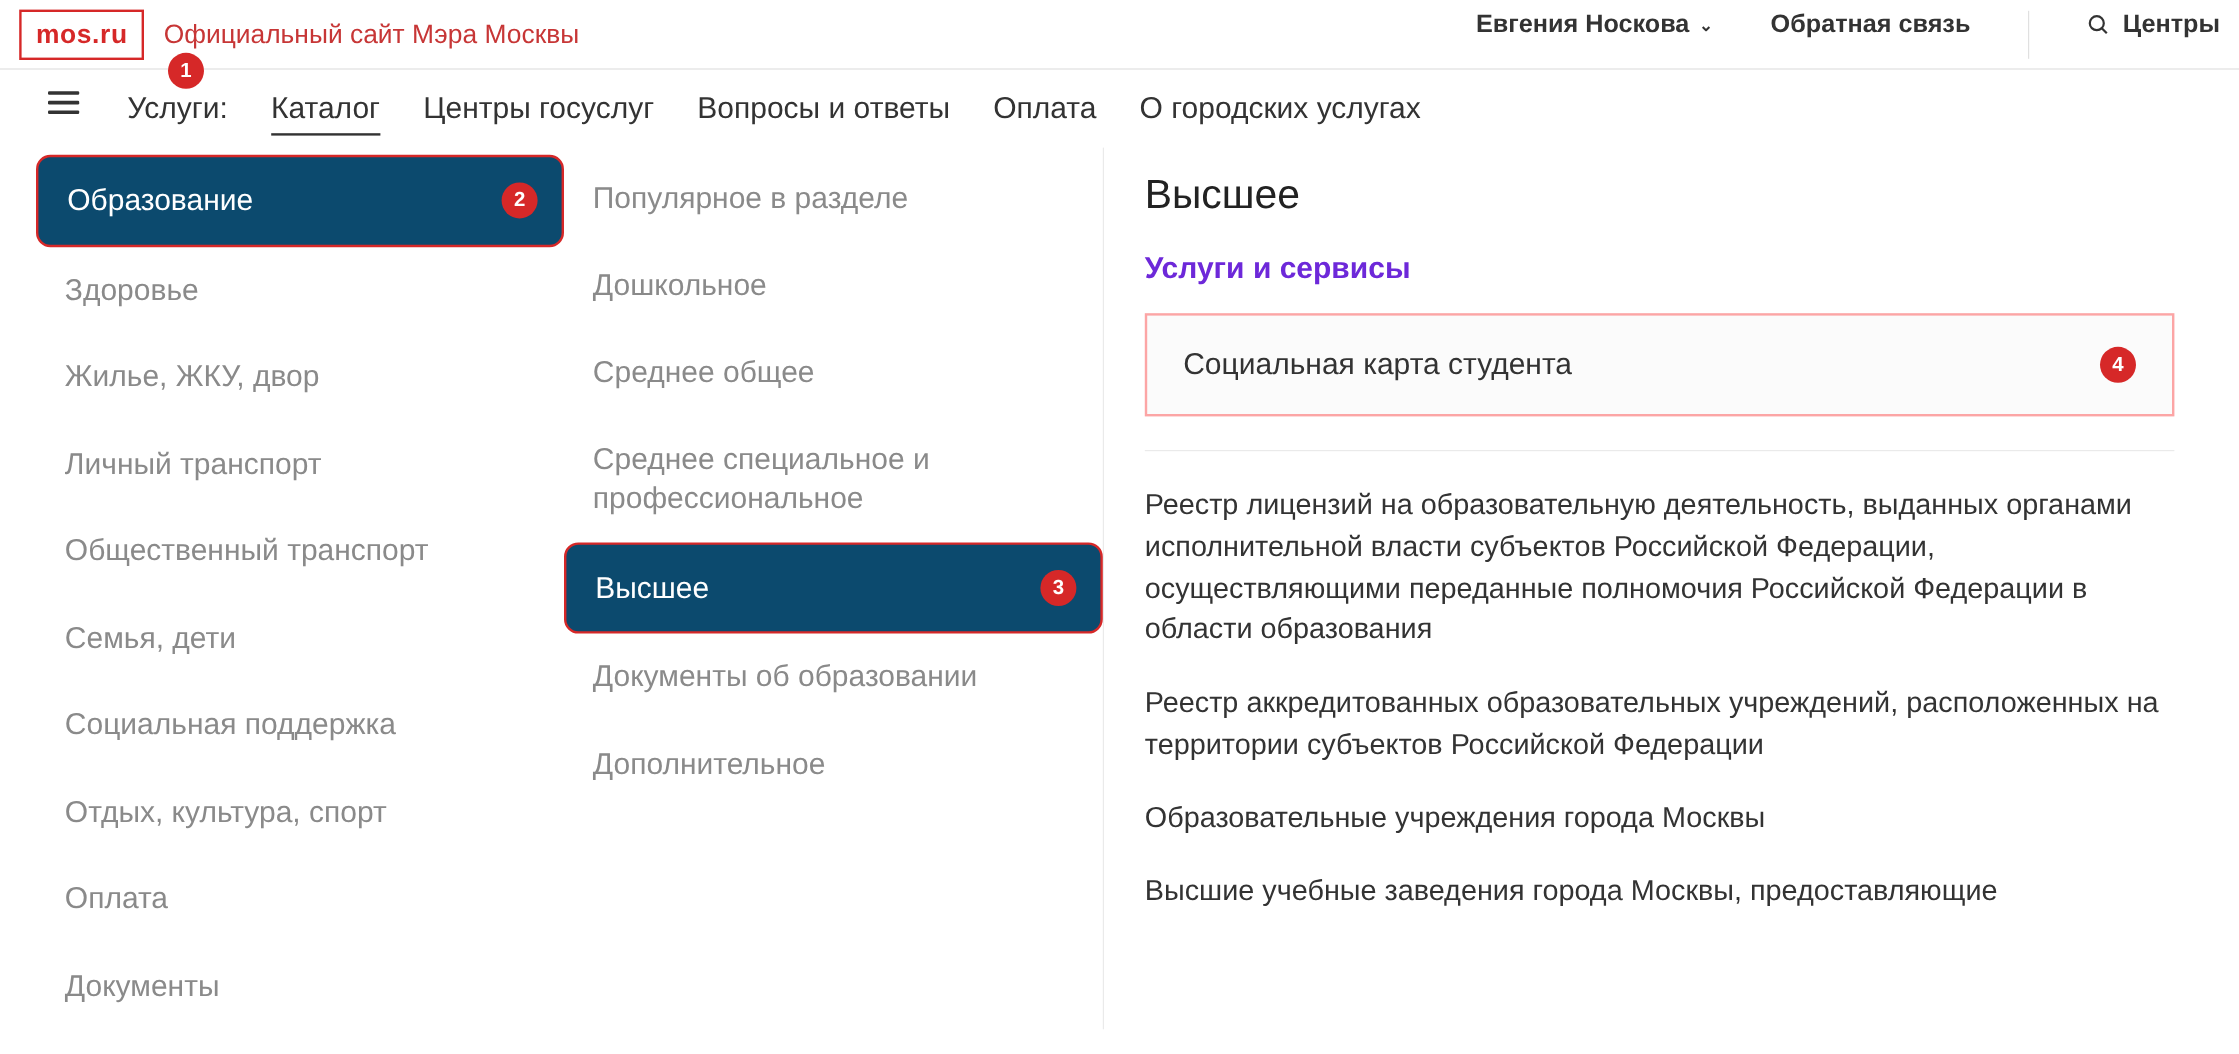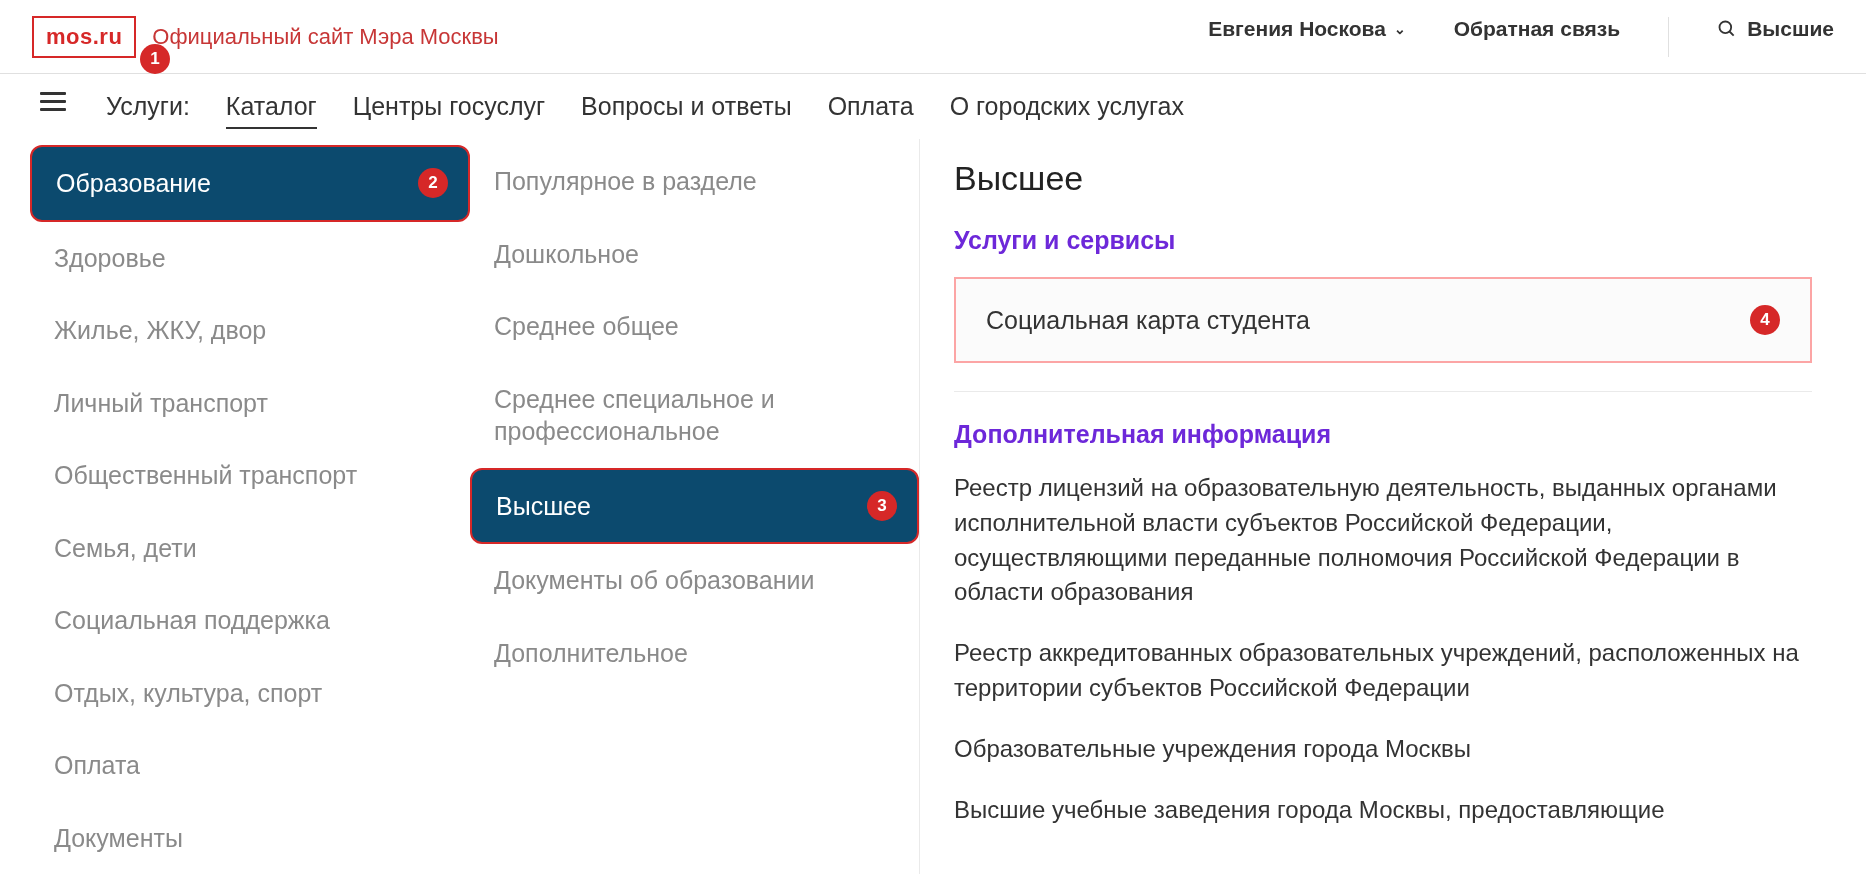--- a/index.html
+++ b/index.html
@@ -6,22 +6,22 @@
     body {
       font-family: -apple-system, BlinkMacSystemFont, "Segoe UI", Arial, sans-serif;
       background: #fff;
       color: #333;
       width: 1866px;
     }
     .top-header {
       display: flex;
       align-items: center;
       justify-content: space-between;
-      padding: 0 32px;
-      height: 74px;
+      padding: 0 16px;
+      height: 58px;
       border-bottom: 1px solid #e0e0e0;
     }
     .top-left { display: flex; align-items: center; gap: 16px; }
     .logo-box {
       border: 2px solid #d62828;
       padding: 6px 12px;
       position: relative;
     }
     .logo-text {
       color: #d62828;
@@ -147,21 +147,21 @@
       <span>Евгения Носкова</span>
       <span class="chevron">⌄</span>
     </div>
     <span style="font-size:21px;">Обратная связь</span>
     <div class="divider-v"></div>
     <div class="search-group">
       <svg class="search-icon-svg" viewBox="0 0 24 24" fill="none" stroke="#333" stroke-width="2.2">
           <circle cx="10" cy="10" r="7"></circle>
           <line x1="20" y1="20" x2="15" y2="15"></line>
         </svg>
-      <span>Высшие</span>
+      <span>Центры</span>
     </div>
   </div>
 </div>
 
 <div class="badge badge-1">1</div>
 
 <div class="nav-row">
   <div class="hamburger">
       <span></span>
       <span></span>
@@ -209,20 +209,19 @@
     <h1>Высшее</h1>
     <h2>Услуги и сервисы</h2>
 
     <div class="service-card">
       <span>Социальная карта студента</span>
       <div class="badge">4</div>
     </div>
 
     <div class="hr"></div>
 
-    <h2>Дополнительная информация</h2>
 
     <p class="info-para">Реестр лицензий на образовательную деятельность, выданных органами исполнительной власти субъектов Российской Федерации, осуществляющими переданные полномочия Российской Федерации в области образования</p>
     <p class="info-para">Реестр аккредитованных образовательных учреждений, расположенных на территории субъектов Российской Федерации</p>
     <p class="info-para">Образовательные учреждения города Москвы</p>
     <p class="info-para cut">Высшие учебные заведения города Москвы, предоставляющие</p>
   </div>
 </div>
 
 </body></html>

